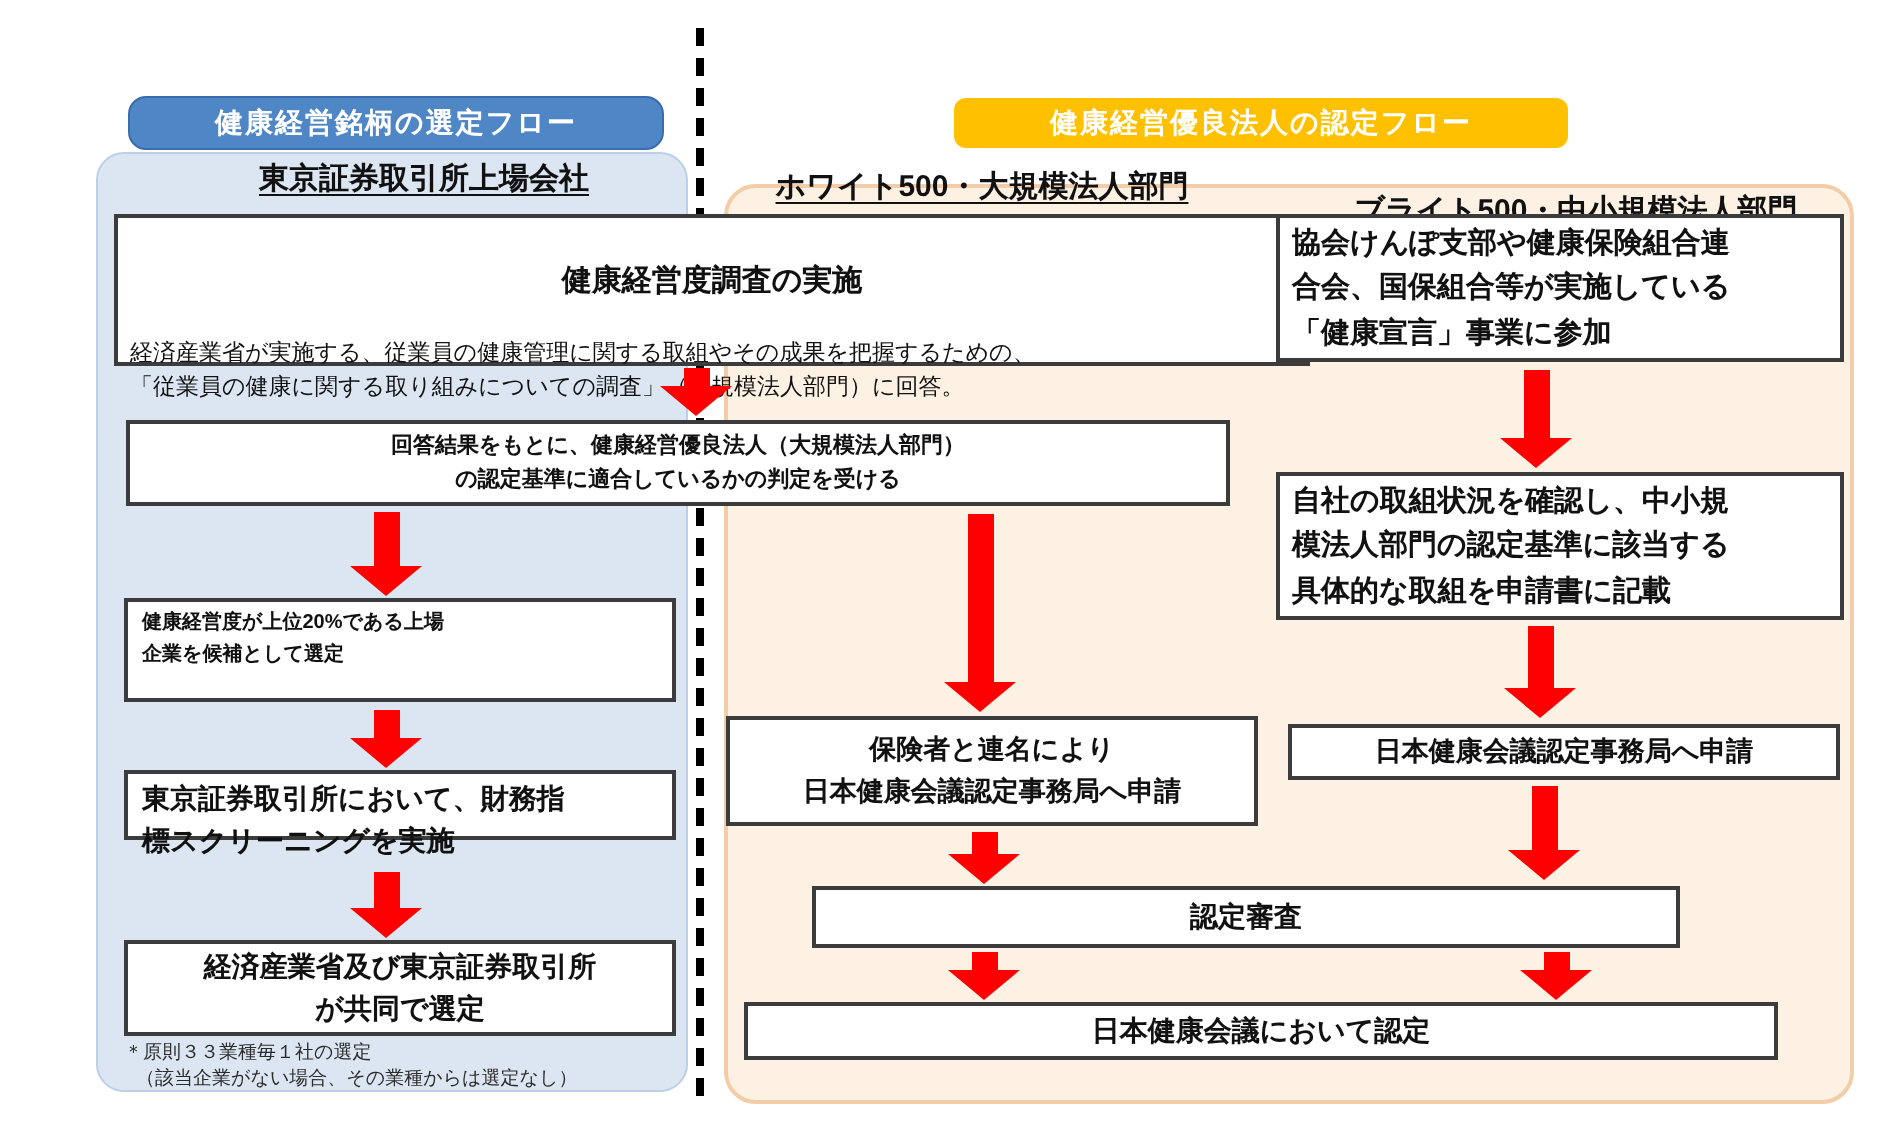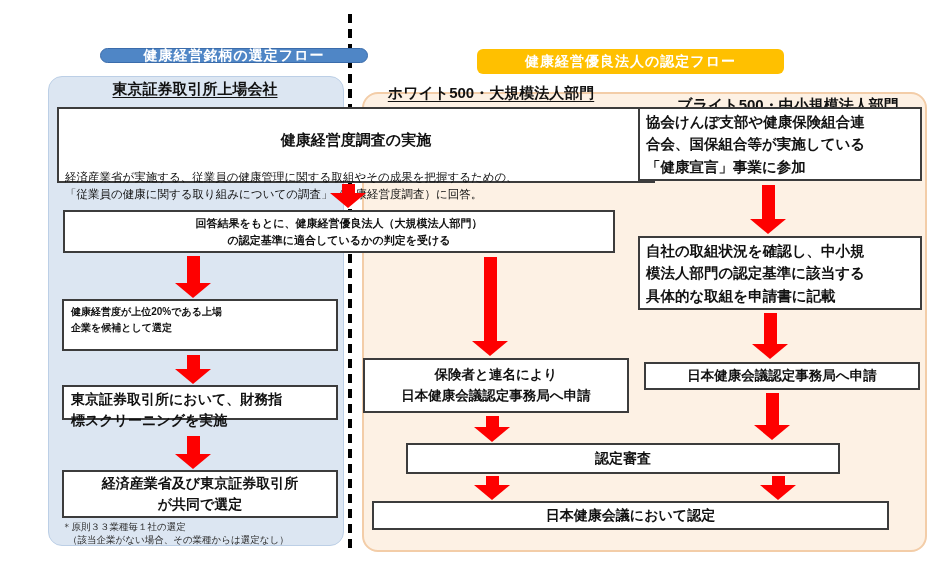--- a/index.html
+++ b/index.html
@@ -26,28 +26,28 @@
   
   .panel{position:absolute;z-index:0;}
   .panel.blue{left:48px;top:76px;width:296px;height:470px;background:var(--blue-panel);
     border:1px solid var(--blue-panel-border);border-radius:14px;}
   .panel.cream{left:362px;top:92px;width:565px;height:460px;background:var(--cream-panel);
     border:2px solid var(--cream-panel-border);border-radius:16px;}
 
   
   .badge{position:absolute;z-index:2;display:flex;align-items:center;justify-content:center;
     color:#ffffff;font-weight:bold;font-size:14px;letter-spacing:1px;}
-  .badge.blue{left:64px;top:48px;width:268px;height:15px;background:var(--blue-badge);
-    border:1.5px solid var(--blue-badge-border);border-radius:9px;margin-left:36px;}
+  .badge.blue{left:64px;top:48px;width:268px;height:27px;background:var(--blue-badge);
+    border:1.5px solid var(--blue-badge-border);border-radius:9px;}
   .badge.orange{left:477px;top:49px;width:307px;height:25px;background:var(--orange-badge);
     border-radius:6px;}
 
   .col-header{position:absolute;z-index:2;font-weight:bold;font-size:15px;text-align:center;
     text-decoration:underline;text-underline-offset:3px;}
-  .col-header.tse{left:59px;top:80px;width:272px;}
+  .col-header.tse{left:76px;top:80px;width:272px;}
   .col-header.white500{left:366px;top:84px;width:250px;}
   .col-header.bright500{left:648px;top:96px;width:280px;}
 
   
   .fbox{position:absolute;z-index:2;background:#ffffff;border:2px solid var(--box-border);
     font-weight:bold;white-space:pre-line;}
   .fbox.center{display:flex;align-items:center;justify-content:center;text-align:center;}
   .fbox.survey{left:57px;top:107px;width:598px;height:76px;display:block;}
   .survey-title{text-align:center;font-size:15px;font-weight:bold;margin-top:4px;}
   .survey-body{font-size:11.5px;font-weight:normal;line-height:1.5;padding:1px 6px 0 6px;
@@ -98,21 +98,21 @@
   <div class="badge blue">健康経営銘柄の選定フロー</div>
   <div class="badge orange">健康経営優良法人の認定フロー</div>
 
   <div class="col-header tse">東京証券取引所上場会社</div>
   <div class="col-header white500">ホワイト500・大規模法人部門</div>
   <div class="col-header bright500">ブライト500・中小規模法人部門</div>
 
   <div class="fbox survey">
     <div class="survey-title">健康経営度調査の実施</div>
     <div class="survey-body">経済産業省が実施する、従業員の健康管理に関する取組やその成果を把握するための、
-「従業員の健康に関する取り組みについての調査」（健康経営度調査）に回答。</div>
+「従業員の健康に関する取り組みについての調査」（大規模法人部門）に回答。</div>
   </div>
   <div class="fbox judgement center">回答結果をもとに、健康経営優良法人（大規模法人部門）
 の認定基準に適合しているかの判定を受ける</div>
 
   <div class="fbox l-candidates">健康経営度が上位20%である上場
 企業を候補として選定</div>
   <div class="fbox l-screening">東京証券取引所において、財務指
 標スクリーニングを実施</div>
   <div class="fbox l-joint center">経済産業省及び東京証券取引所
 が共同で選定</div>

